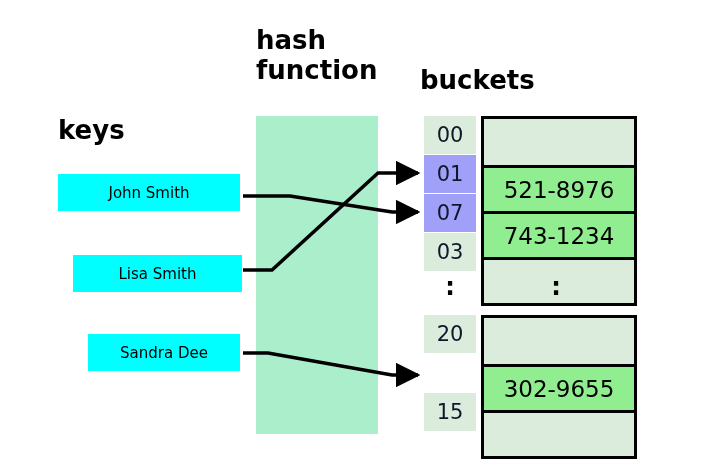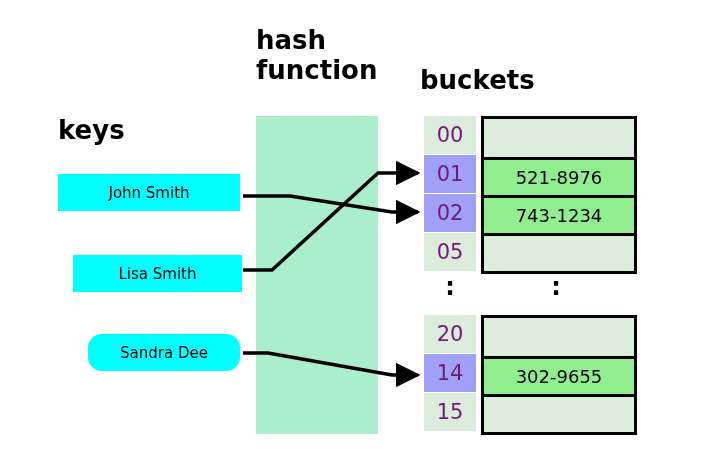--- a/index.html
+++ b/index.html
@@ -43,47 +43,47 @@
     background: #00ffff;
     color: #000000;
     font-size: 15px;
     display: flex;
     align-items: center;
     justify-content: center;
     white-space: nowrap;
   }
   #key-0 { left: 58px; top: 174px; width: 182px; }
   #key-1 { left: 73px; top: 255px; width: 169px; }
-  #key-2 { left: 88px; top: 334px; width: 152px; border-radius: 14px; }
+  #key-2 { left: 88px; top: 334px; width: 152px; }
 
   .idxcell {
     position: absolute;
     left: 424px;
     width: 52px;
     height: 38px;
     font-size: 21px;
-    color: #701a75;
+    color: #0f172a;
     display: flex;
     align-items: center;
     justify-content: center;
     box-sizing: border-box;
   }
   .idx-plain { background: #dcecdc; }
   .idx-hl    { background: #a0a0f8; }
 
   .tablebox {
     position: absolute;
     left: 481px;
     width: 156px;
     border: 3px solid #000000;
     box-sizing: border-box;
   }
   .valrow {
-    height: 38px;
-    font-size: 18px;
+    height: 46px;
+    font-size: 23px;
     color: #000000;
     display: flex;
     align-items: center;
     justify-content: center;
     box-sizing: border-box;
     white-space: nowrap;
   }
   .val-empty { background: #dcecdc; }
   .val-full  { background: #90ee90; }
   .valrow + .valrow { border-top: 3px solid #000000; }
@@ -121,35 +121,34 @@
   <div class="hdr" id="hdr-buckets">buckets</div>
 
   <div id="hash-band"></div>
 
   <div class="keybox" id="key-0">John Smith</div>
   <div class="keybox" id="key-1">Lisa Smith</div>
   <div class="keybox" id="key-2">Sandra Dee</div>
 
   <div class="idxcell idx-plain" style="top:116px">00</div>
   <div class="idxcell idx-hl" style="top:155px">01</div>
-  <div class="idxcell idx-hl" style="top:194px">02</div>
-  <div class="idxcell idx-plain" style="top:233px">05</div>
+  <div class="idxcell idx-hl" style="top:194px">07</div>
+  <div class="idxcell idx-plain" style="top:233px">03</div>
 
   <div class="tablebox" style="top:116px">
     <div class="valrow val-empty"></div>
     <div class="valrow val-full">521-8976</div>
     <div class="valrow val-full">743-1234</div>
     <div class="valrow val-empty"></div>
   </div>
 
   <div class="ellipsis" id="ell-idx">:</div>
   <div class="ellipsis" id="ell-val">:</div>
 
   <div class="idxcell idx-plain" style="top:315px">20</div>
-  <div class="idxcell idx-hl" style="top:354px">14</div>
   <div class="idxcell idx-plain" style="top:393px">15</div>
 
   <div class="tablebox" style="top:315px">
     <div class="valrow val-empty"></div>
     <div class="valrow val-full">302-9655</div>
     <div class="valrow val-empty"></div>
   </div>
 
   <svg id="arrows" viewBox="0 0 705 471">
     <defs>

